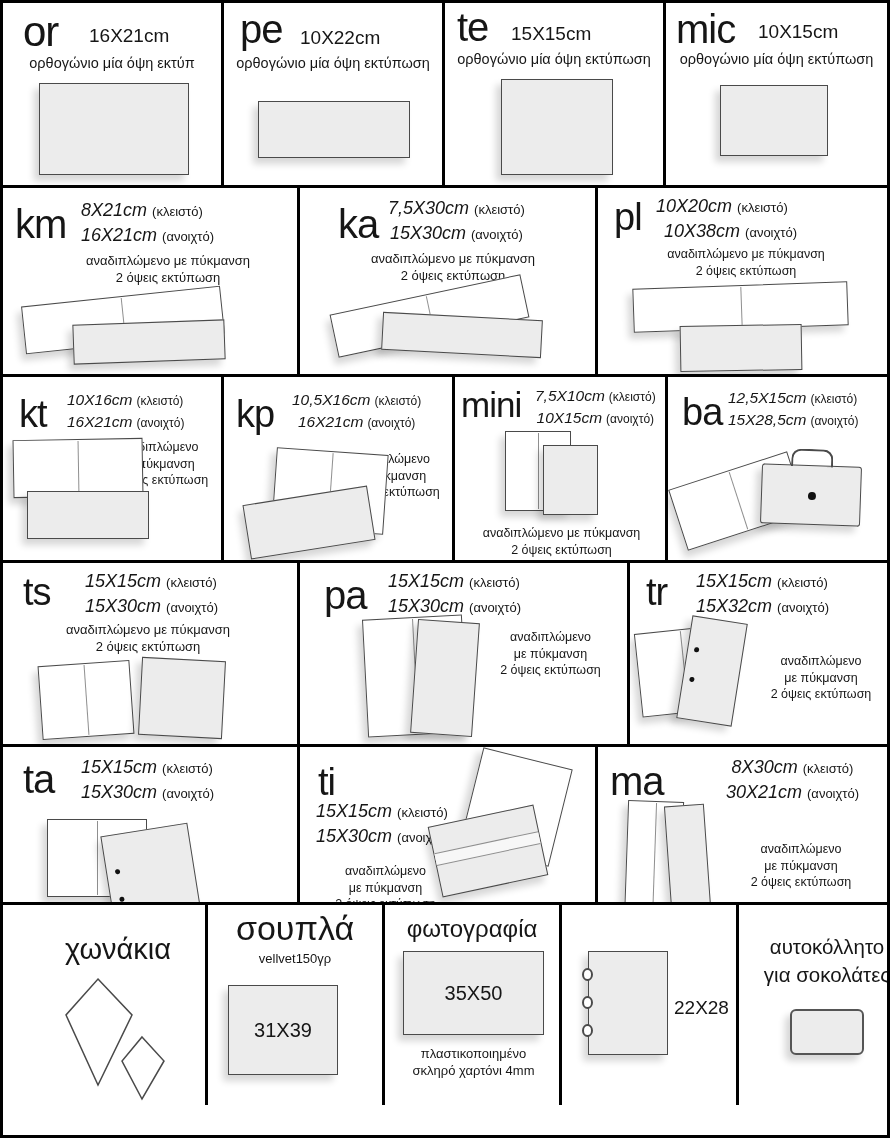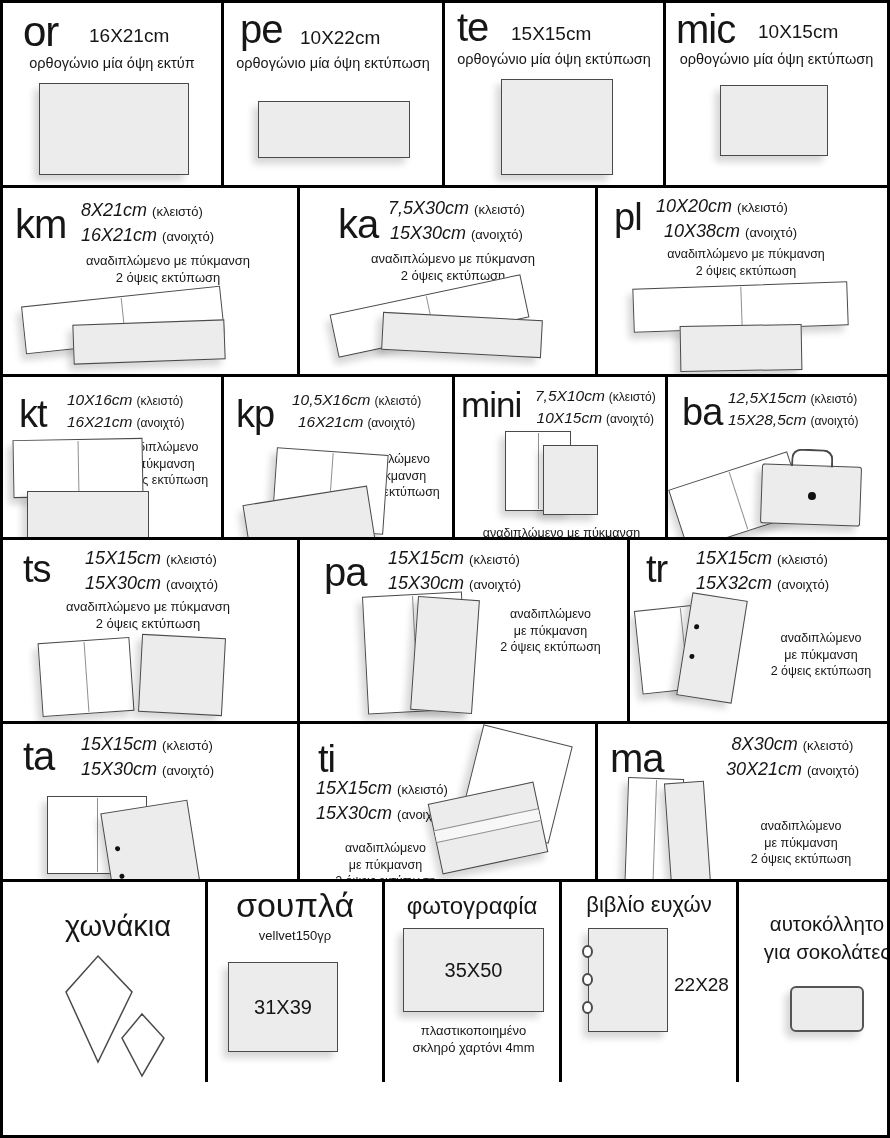--- a/index.html
+++ b/index.html
@@ -4,21 +4,21 @@
 <style>
   html,body{margin:0;padding:0;background:#fff;}
   *{box-sizing:border-box;}
   .board{
     position:relative;width:890px;height:1138px;background:#fff;
     border:3px solid #000;overflow:hidden;color:#161616;
     font-family:"Liberation Sans","DejaVu Sans",sans-serif;
   }
   .row{display:flex;border-bottom:3px solid #000;}
   .row.last{border-bottom:none;margin-left:28px;}
-  .r1{height:185px}.r2{height:189px}.r3{height:163px}
+  .r1{height:185px}.r2{height:189px}.r3{height:186px}
   .r4{height:184px}.r5{height:158px}.r6{height:200px}
   .cell{position:relative;border-right:3px solid #000;background:#fff;overflow:hidden;}
   .cell.last{border-right:none;}
   .code{position:absolute;font-size:40px;line-height:1;letter-spacing:-1px;}
   .size1{position:absolute;font-size:19px;white-space:nowrap;}
   .desc{position:absolute;left:0;right:0;text-align:center;font-size:14.5px;}
   .slines{position:absolute;}
   .sline{white-space:nowrap;line-height:1.38;}
   .ctr{text-align:center;}
   .sv{font-size:18px;font-style:italic;}
@@ -332,21 +332,20 @@
     </div>
     <div class="cell" style="flex:0 0 177px">
       <div class="btitle" style="top:10px;font-size:24px">φωτογραφία</div>
       <div class="card rect-label" style="left:18px;top:46px;width:141px;height:84px">35X50</div>
       <div class="note" style="left:0;top:140px;width:177px">
         <div>πλαστικοποιημένο</div>
         <div>σκληρό χαρτόνι 4mm</div>
       </div>
     </div>
     <div class="cell" style="flex:0 0 177px">
-      <div class="btitle" style="top:10px;font-size:22px">βιβλίο ευχών</div>
       <div class="card" style="left:26px;top:46px;width:80px;height:104px">
         <div class="ring" style="top:16px"></div>
         <div class="ring" style="top:44px"></div>
         <div class="ring" style="top:72px"></div>
       </div>
       <div class="size1" style="left:112px;top:92px">22X28</div>
     </div>
     <div class="cell last" style="flex:0 0 176px">
       <div class="btitle" style="top:30px;font-size:20.5px">αυτοκόλλητο</div>
       <div class="btitle" style="top:58px;font-size:20.5px">για σοκολάτες</div>

